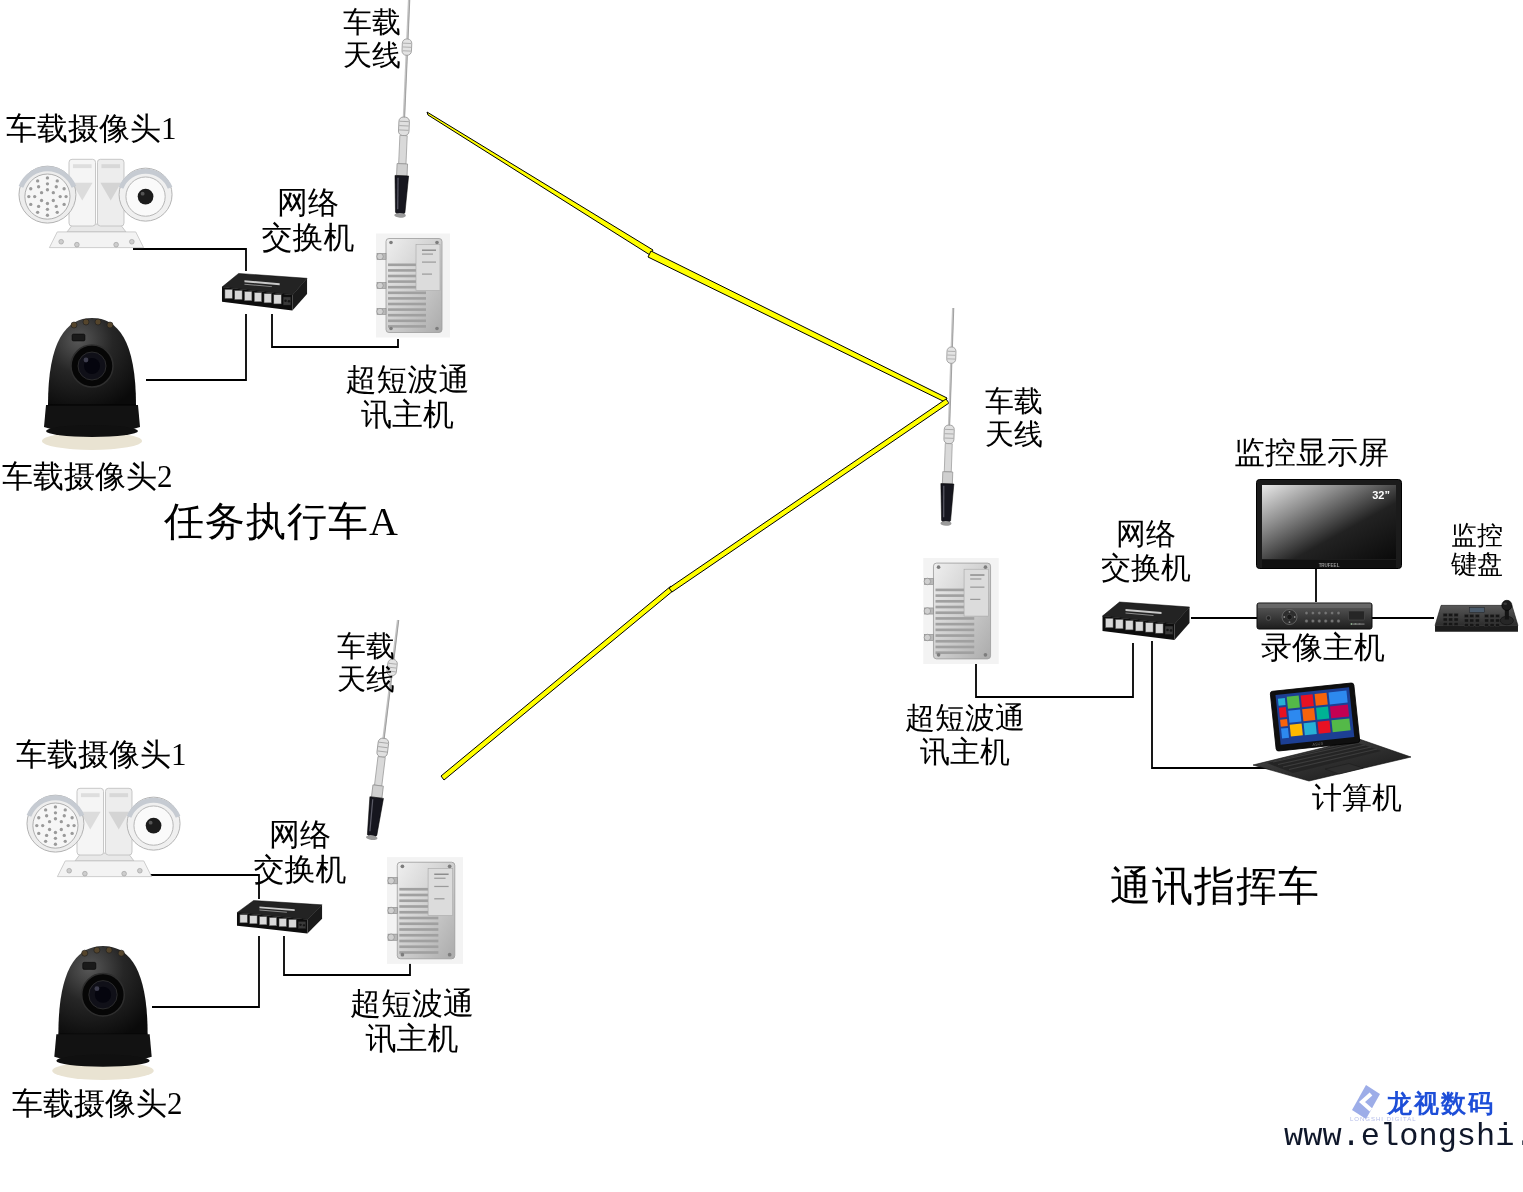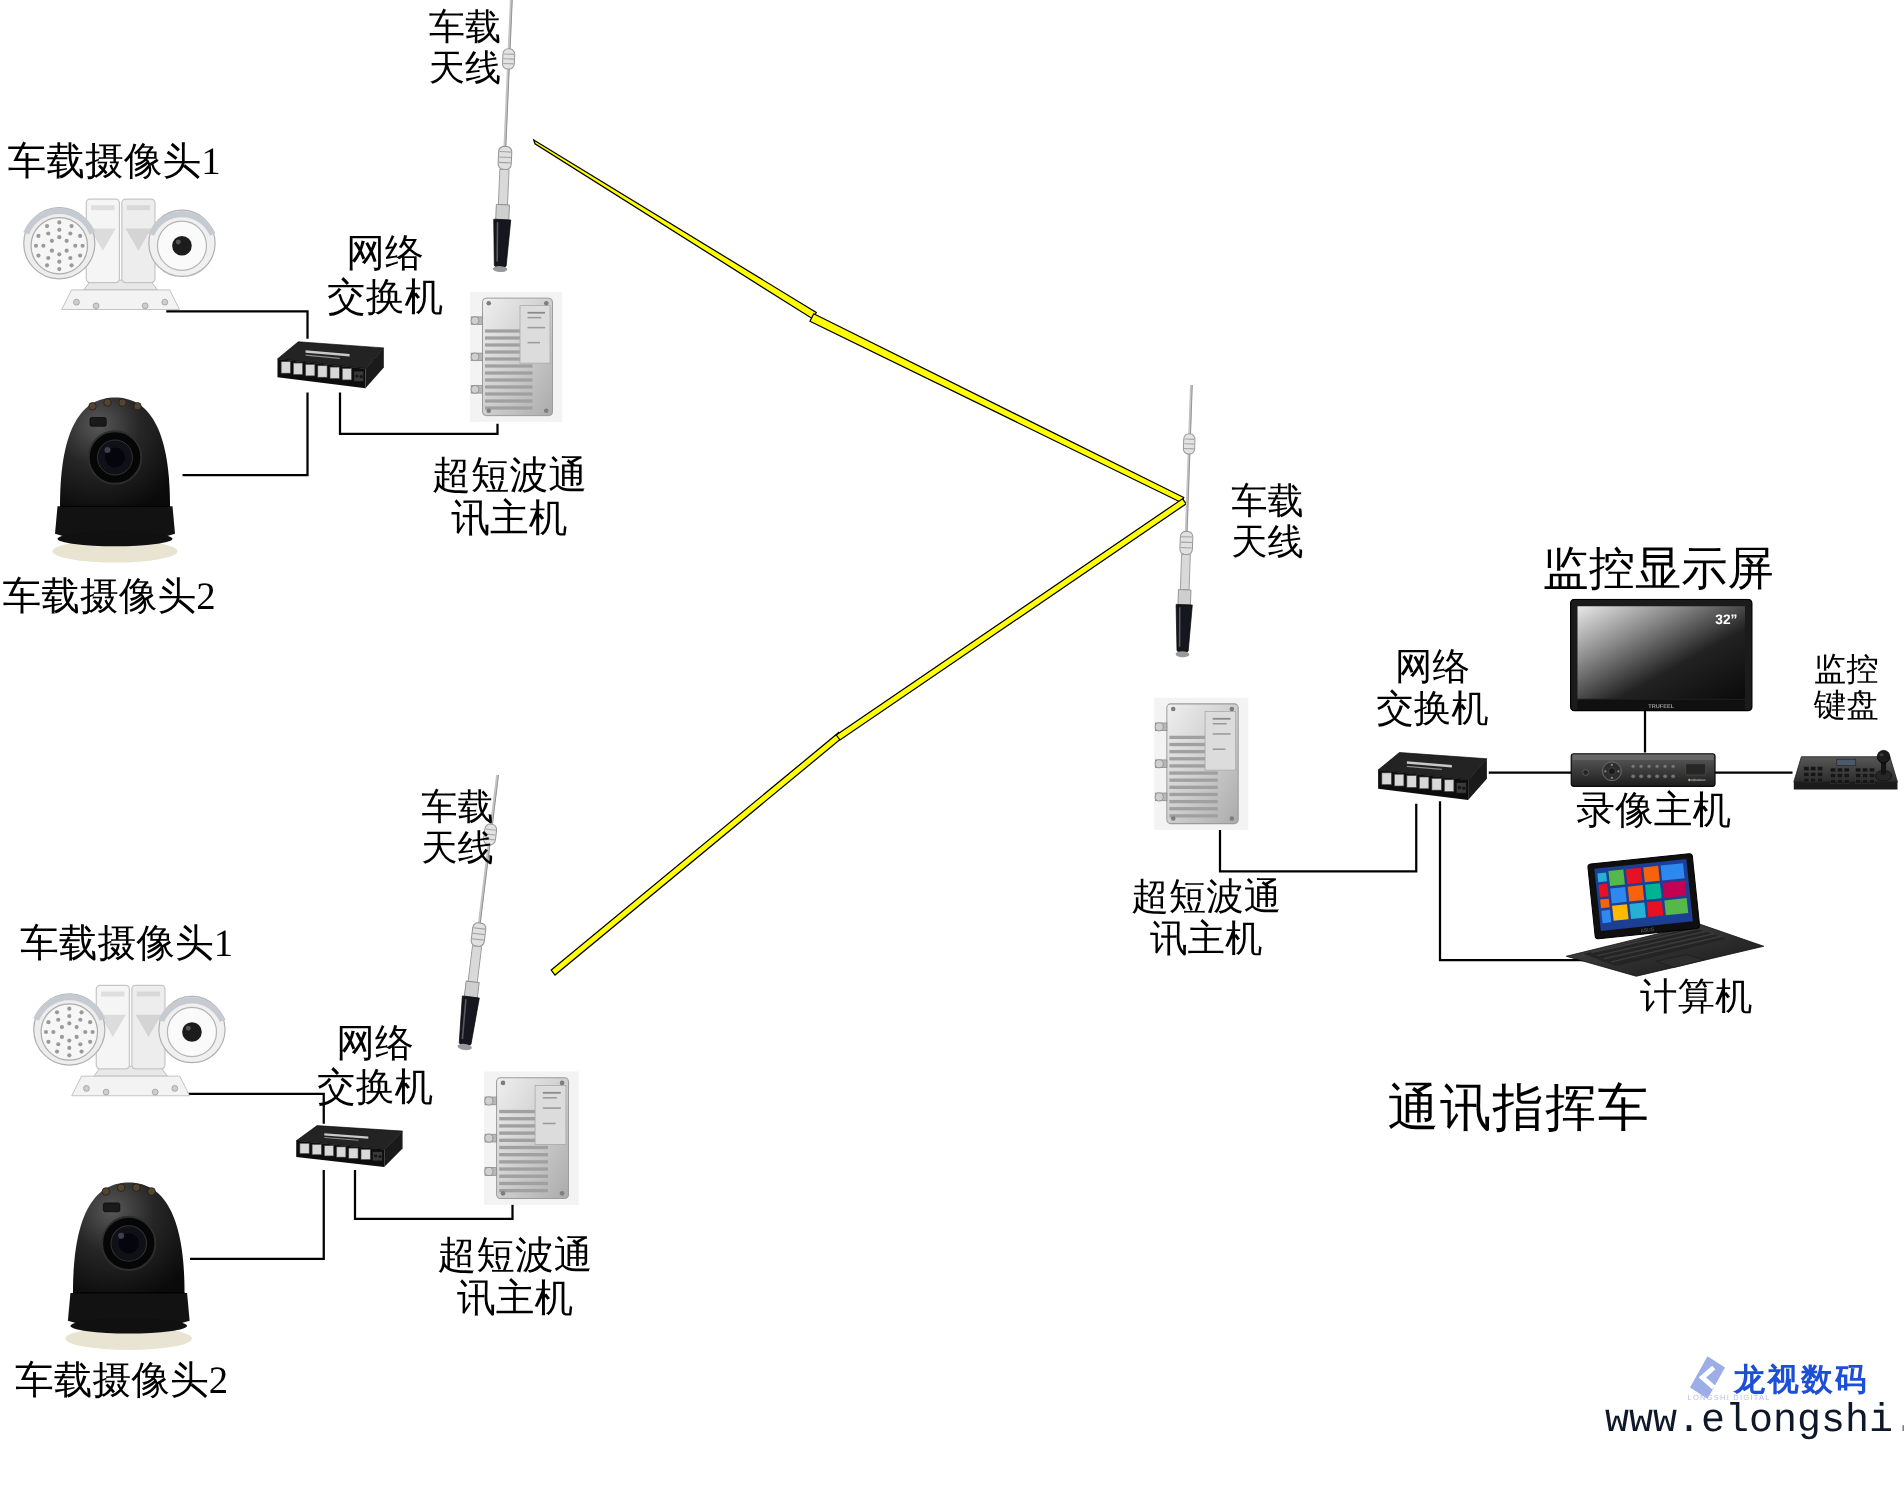--- a/index.html
+++ b/index.html
@@ -557,37 +557,38 @@
   </div>
 
   <div class="lbl c" style="left:330px;top:6px;width:84px;font-size:29px;">车载
 天线</div>
   <div class="lbl" style="left:6px;top:111px;font-size:31px;">车载摄像头1</div>
   <div class="lbl c" style="left:258px;top:185px;width:100px;font-size:31px;">网络
 交换机</div>
   <div class="lbl c" style="left:340px;top:362px;width:135px;font-size:31px;">超短波通
 讯主机</div>
   <div class="lbl" style="left:2px;top:459px;font-size:31px;">车载摄像头2</div>
+  <div class="lbl title" style="left:164px;top:499px;">任务执行车A</div>
 
   <div class="lbl c" style="left:324px;top:630px;width:84px;font-size:29px;">车载
 天线</div>
   <div class="lbl" style="left:16px;top:737px;font-size:31px;">车载摄像头1</div>
   <div class="lbl c" style="left:248px;top:817px;width:104px;font-size:31px;">网络
 交换机</div>
   <div class="lbl c" style="left:346px;top:986px;width:132px;font-size:31px;">超短波通
 讯主机</div>
   <div class="lbl" style="left:12px;top:1086px;font-size:31px;">车载摄像头2</div>
 
   <div class="lbl c" style="left:974px;top:385px;width:80px;font-size:29px;">车载
 天线</div>
   <div class="lbl c" style="left:1096px;top:517px;width:100px;font-size:30px;">网络
 交换机</div>
   <div class="lbl c" style="left:898px;top:701px;width:134px;font-size:30px;">超短波通
 讯主机</div>
-  <div class="lbl" style="left:1234px;top:435px;font-size:37px;">监控显示屏</div>
+  <div class="lbl" style="left:1234px;top:435px;font-size:31px;">监控显示屏</div>
   <div class="lbl c" style="left:1438px;top:521px;width:78px;font-size:26px;">监控
 键盘</div>
   <div class="lbl c" style="left:1256px;top:630px;width:134px;font-size:31px;">录像主机</div>
   <div class="lbl" style="left:1288px;top:781px;font-size:30px;margin-left:24px;">计算机</div>
   <div class="lbl title" style="left:1110px;top:863px;font-size:41px;">通讯指挥车</div>
 
   <div class="dev" style="left:1352px;top:1085px;width:30px;height:36px;">
     <svg viewBox="0 0 30 36">
       <polygon points="14,0 28,9 14,34 0,25" fill="#9dade8"></polygon>
       <path d="M19,9 L10,17 L19,25" stroke="#ffffff" stroke-width="4" fill="none"></path>

